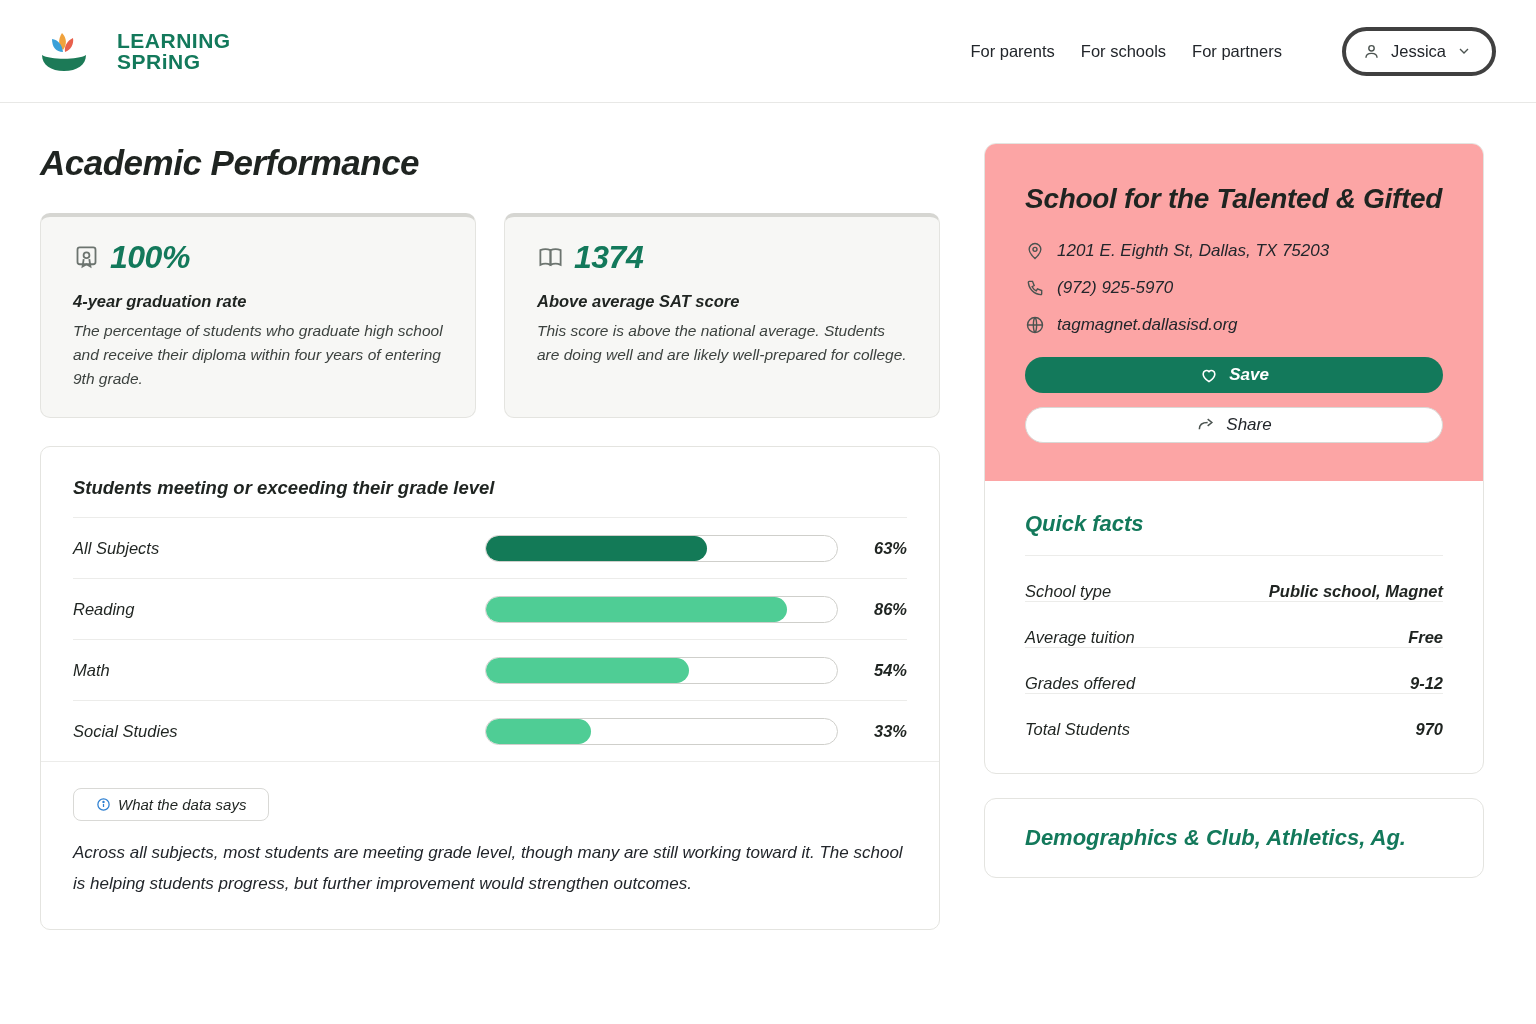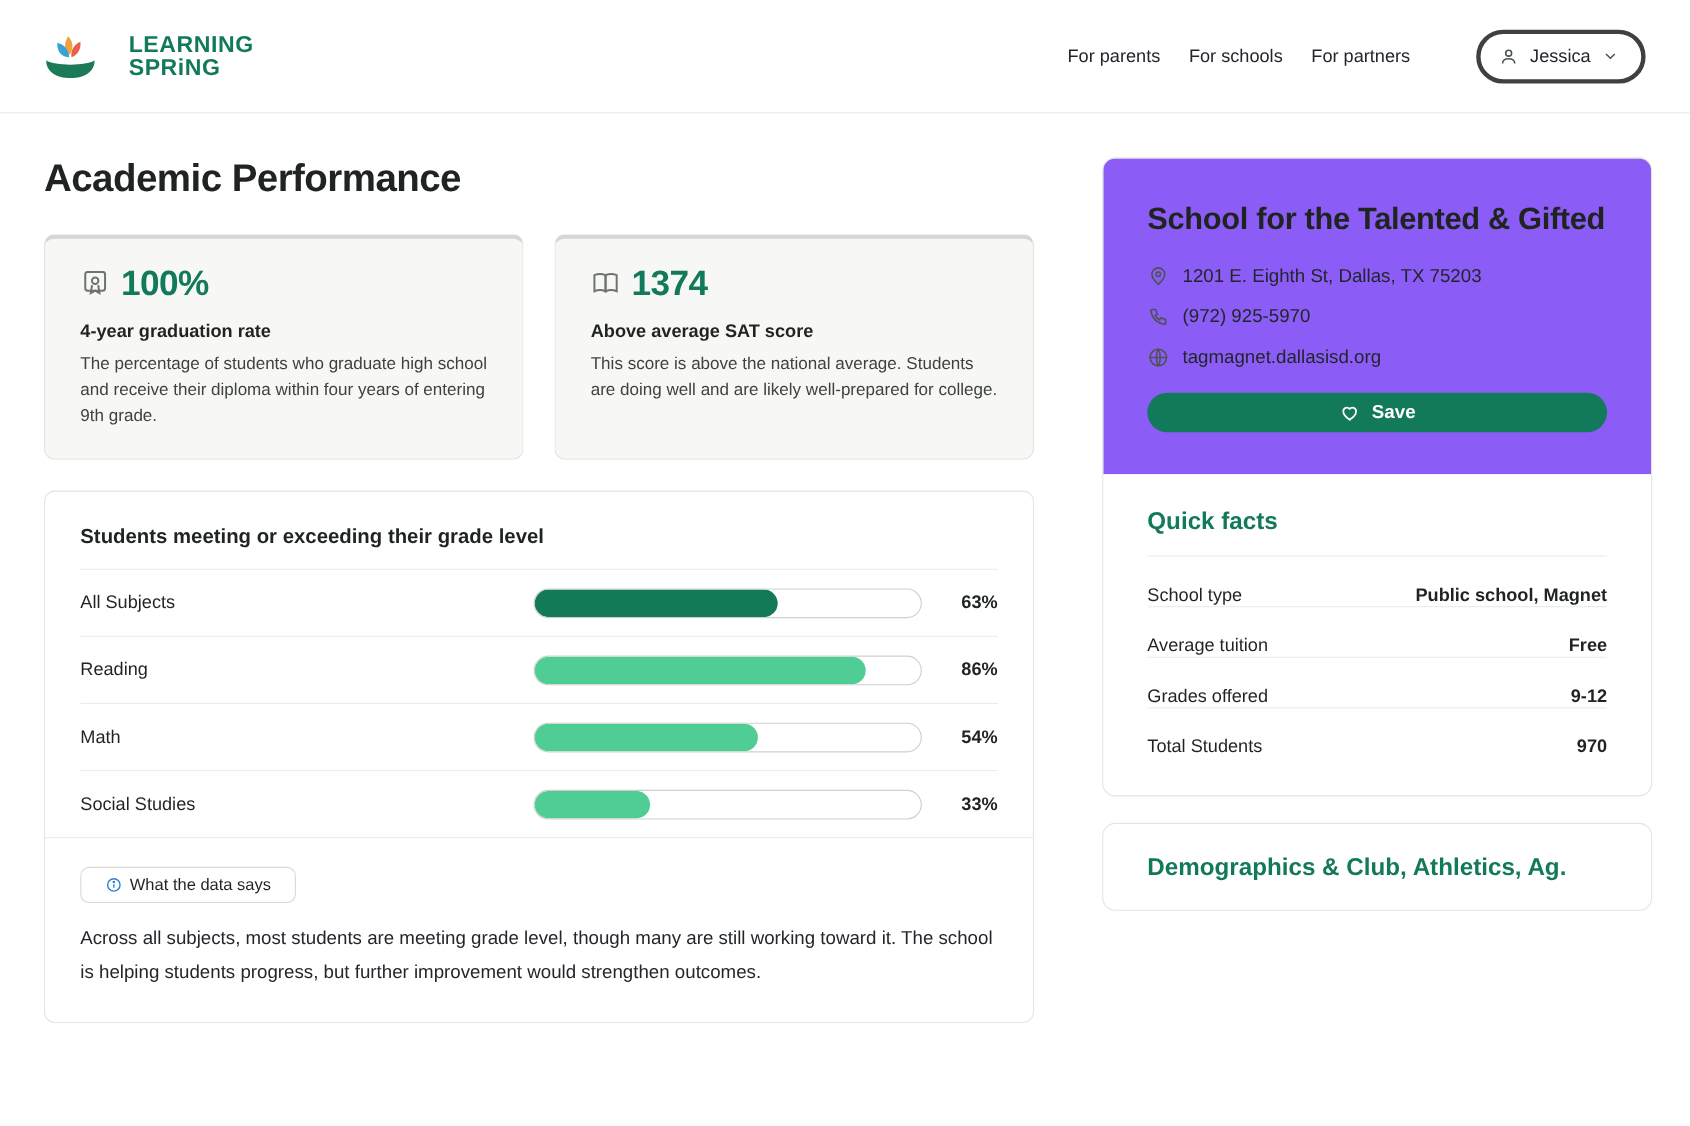--- a/index.html
+++ b/index.html
@@ -50,23 +50,24 @@
     border-radius: 999px;
     padding: 11px 20px 11px 16px;
     margin-left: 34px;
     background: #fff;
   }
   .user-chip .uname { font-size: 16.5px; color: #22262b; }
 
   
   .page {
     display: flex;
-    gap: 62px;
+    gap: 44px;
     padding: 40px 40px 0 40px;
     height: calc(1024px - 103px);
+    font-style: italic;
   }
   .left { width: 900px; flex: none; }
   .right { width: 500px; flex: none; }
 
   h1.page-title {
     font-size: 35px;
     font-weight: bold;
     letter-spacing: -0.5px;
     margin-bottom: 30px;
   }
@@ -153,21 +154,21 @@
     color: #22262b;
   }
 
   
   .side-card {
     border: 1px solid #e4e4e0;
     border-radius: 12px;
     overflow: hidden;
     background: #fff;
   }
-  .side-top { background: #8b5cf6; padding: 34px 40px 38px 40px; }
+  .side-top { background: #fca5a5; padding: 34px 40px 38px 40px; }
   .school-name {
     font-size: 28px;
     font-weight: bold;
     line-height: 41px;
     letter-spacing: -0.3px;
     margin-bottom: 22px;
   }
   .info-row {
     display: flex;
     align-items: center;
@@ -386,20 +387,29 @@
 
         <div class="btn btn-save">
           <span class="icon">
             <svg width="20" height="20" viewBox="0 0 24 24" fill="none" stroke="#ffffff" stroke-width="1.9">
               <path d="M12 20s-7-4.6-7-9.3A4 4 0 0112 8a4 4 0 017 2.7C19 15.4 12 20 12 20z"></path>
             </svg>
           </span>
           <span>Save</span>
         </div>
 
+        <div class="btn btn-share">
+          <span class="icon">
+            <svg width="20" height="20" viewBox="0 0 24 24" fill="none" stroke="#4b5350" stroke-width="1.8">
+              <path d="M4 17c0-6 5-8 10-8"></path>
+                <path d="M14 5l5 4-5 4"></path>
+            </svg>
+          </span>
+          <span>Share</span>
+        </div>
       </div>
 
       <div class="side-bottom">
         <div class="quick-title">Quick facts</div>
 
         <div class="fact-row">
           <span>School type</span>
           <span class="fact-val">Public school, Magnet</span>
         </div>
         <div class="fact-row">

